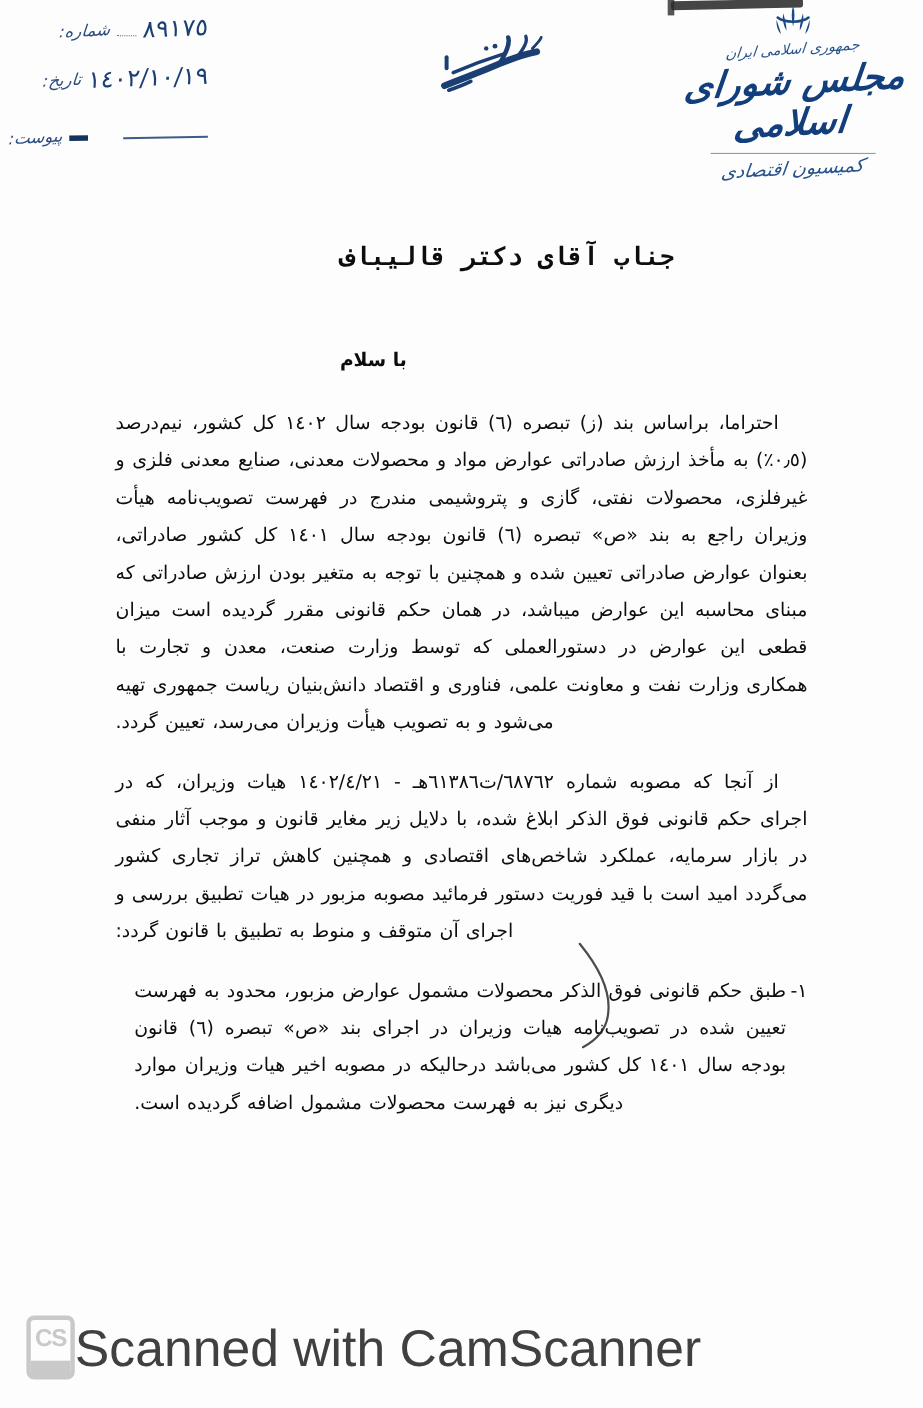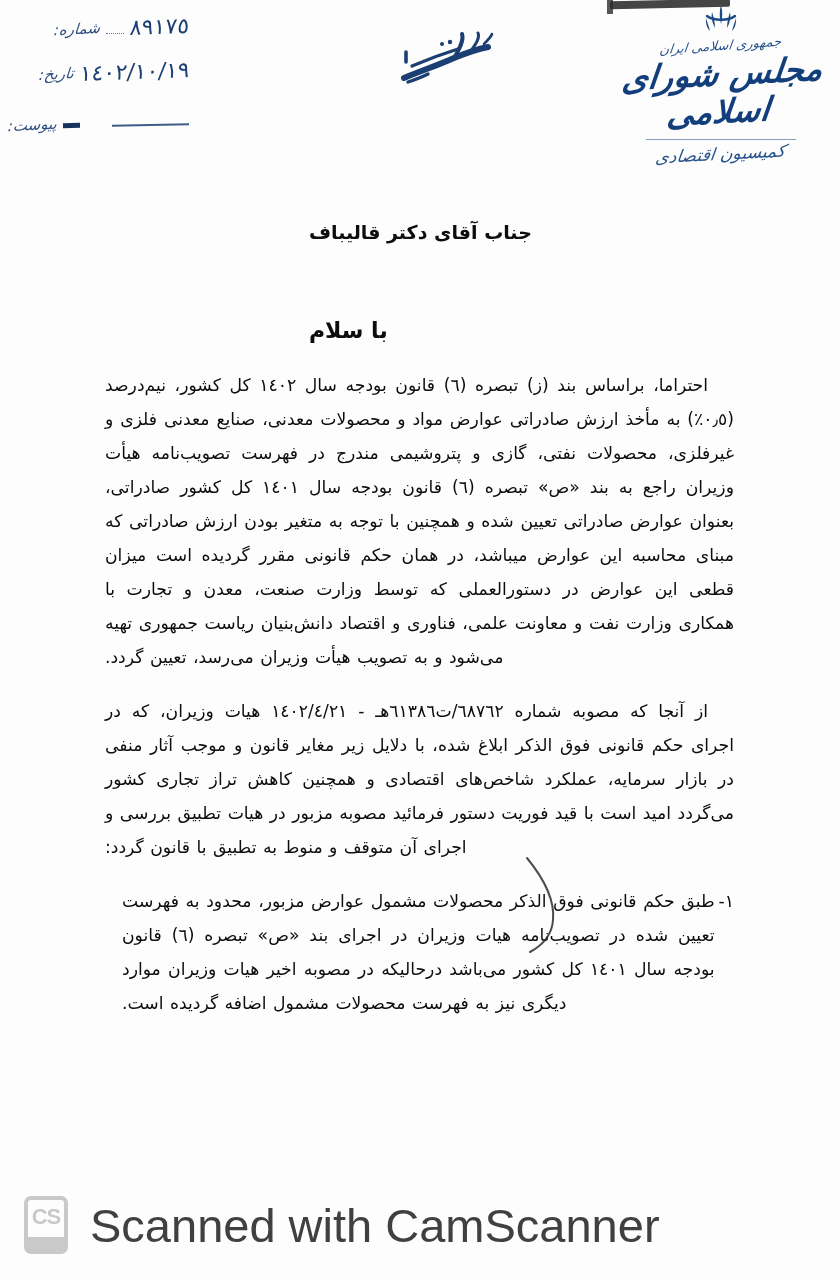--- a/index.html
+++ b/index.html
@@ -157,31 +157,32 @@
   .addressee {
     position: absolute;
     top: 218px;
     right: 30px;
     width: 500px;
     text-align: left;
     direction: rtl;
   }
   .addressee .a-line {
     font-weight: bold;
-    font-size: 19px;
+    font-size: 23px;
     line-height: 1.55;
     letter-spacing: 0px;
+    font-family: Liberation Mono, monospace;
   }
   .greeting {
     position: absolute;
     top: 318px;
     right: 30px;
     width: 500px;
     text-align: left;
-    font-size: 22px;
+    font-size: 17px;
     font-weight: bold;
     direction: rtl;
   }
 
   
   .body-area {
     position: absolute;
     top: 368px;
     right: 105px;
     left: 105px;
@@ -230,21 +231,21 @@
   
   .watermark {
     position: absolute;
     bottom: 26px;
     left: 0;
     right: 0;
     display: flex;
     flex-direction: row;
     align-items: center;
     justify-content: flex-start;
-    gap: 22px;
+    gap: 0;
     padding-left: 24px;
     direction: ltr;
   }
   .cs-badge {
     position: relative;
     width: 44px;
     height: 58px;
     border: 4px solid #c9c9c9;
     border-radius: 7px;
     box-sizing: border-box;

